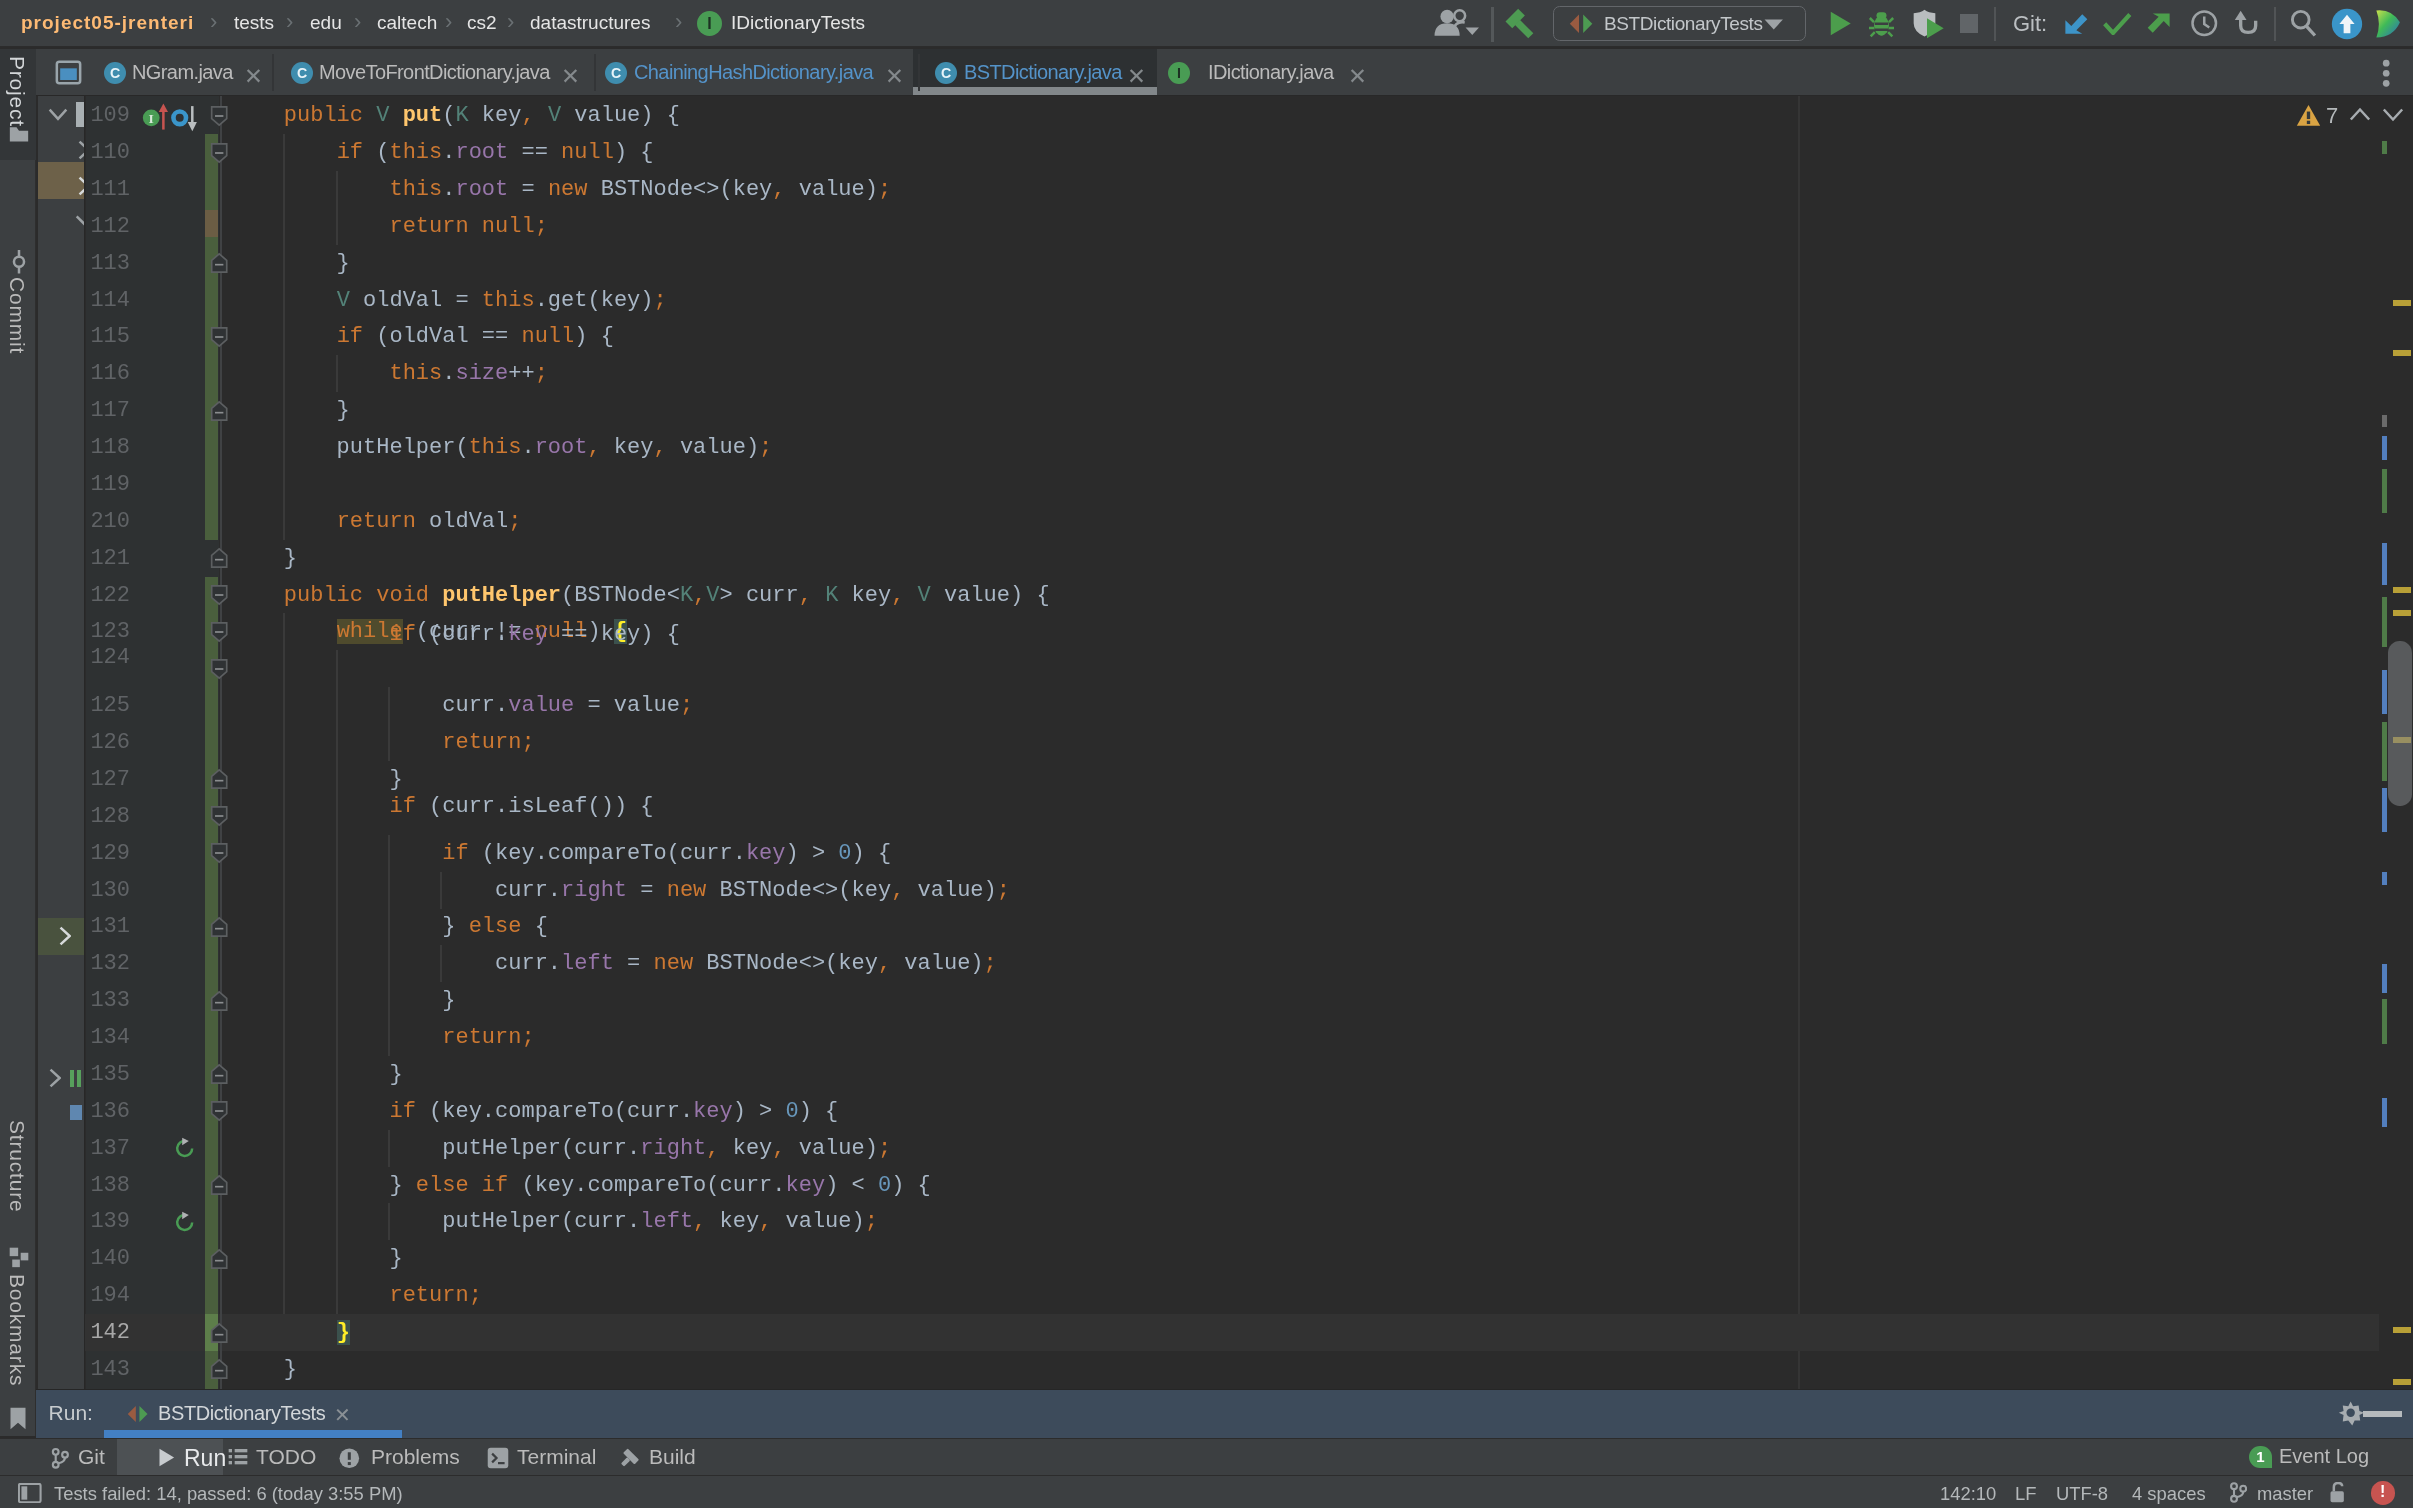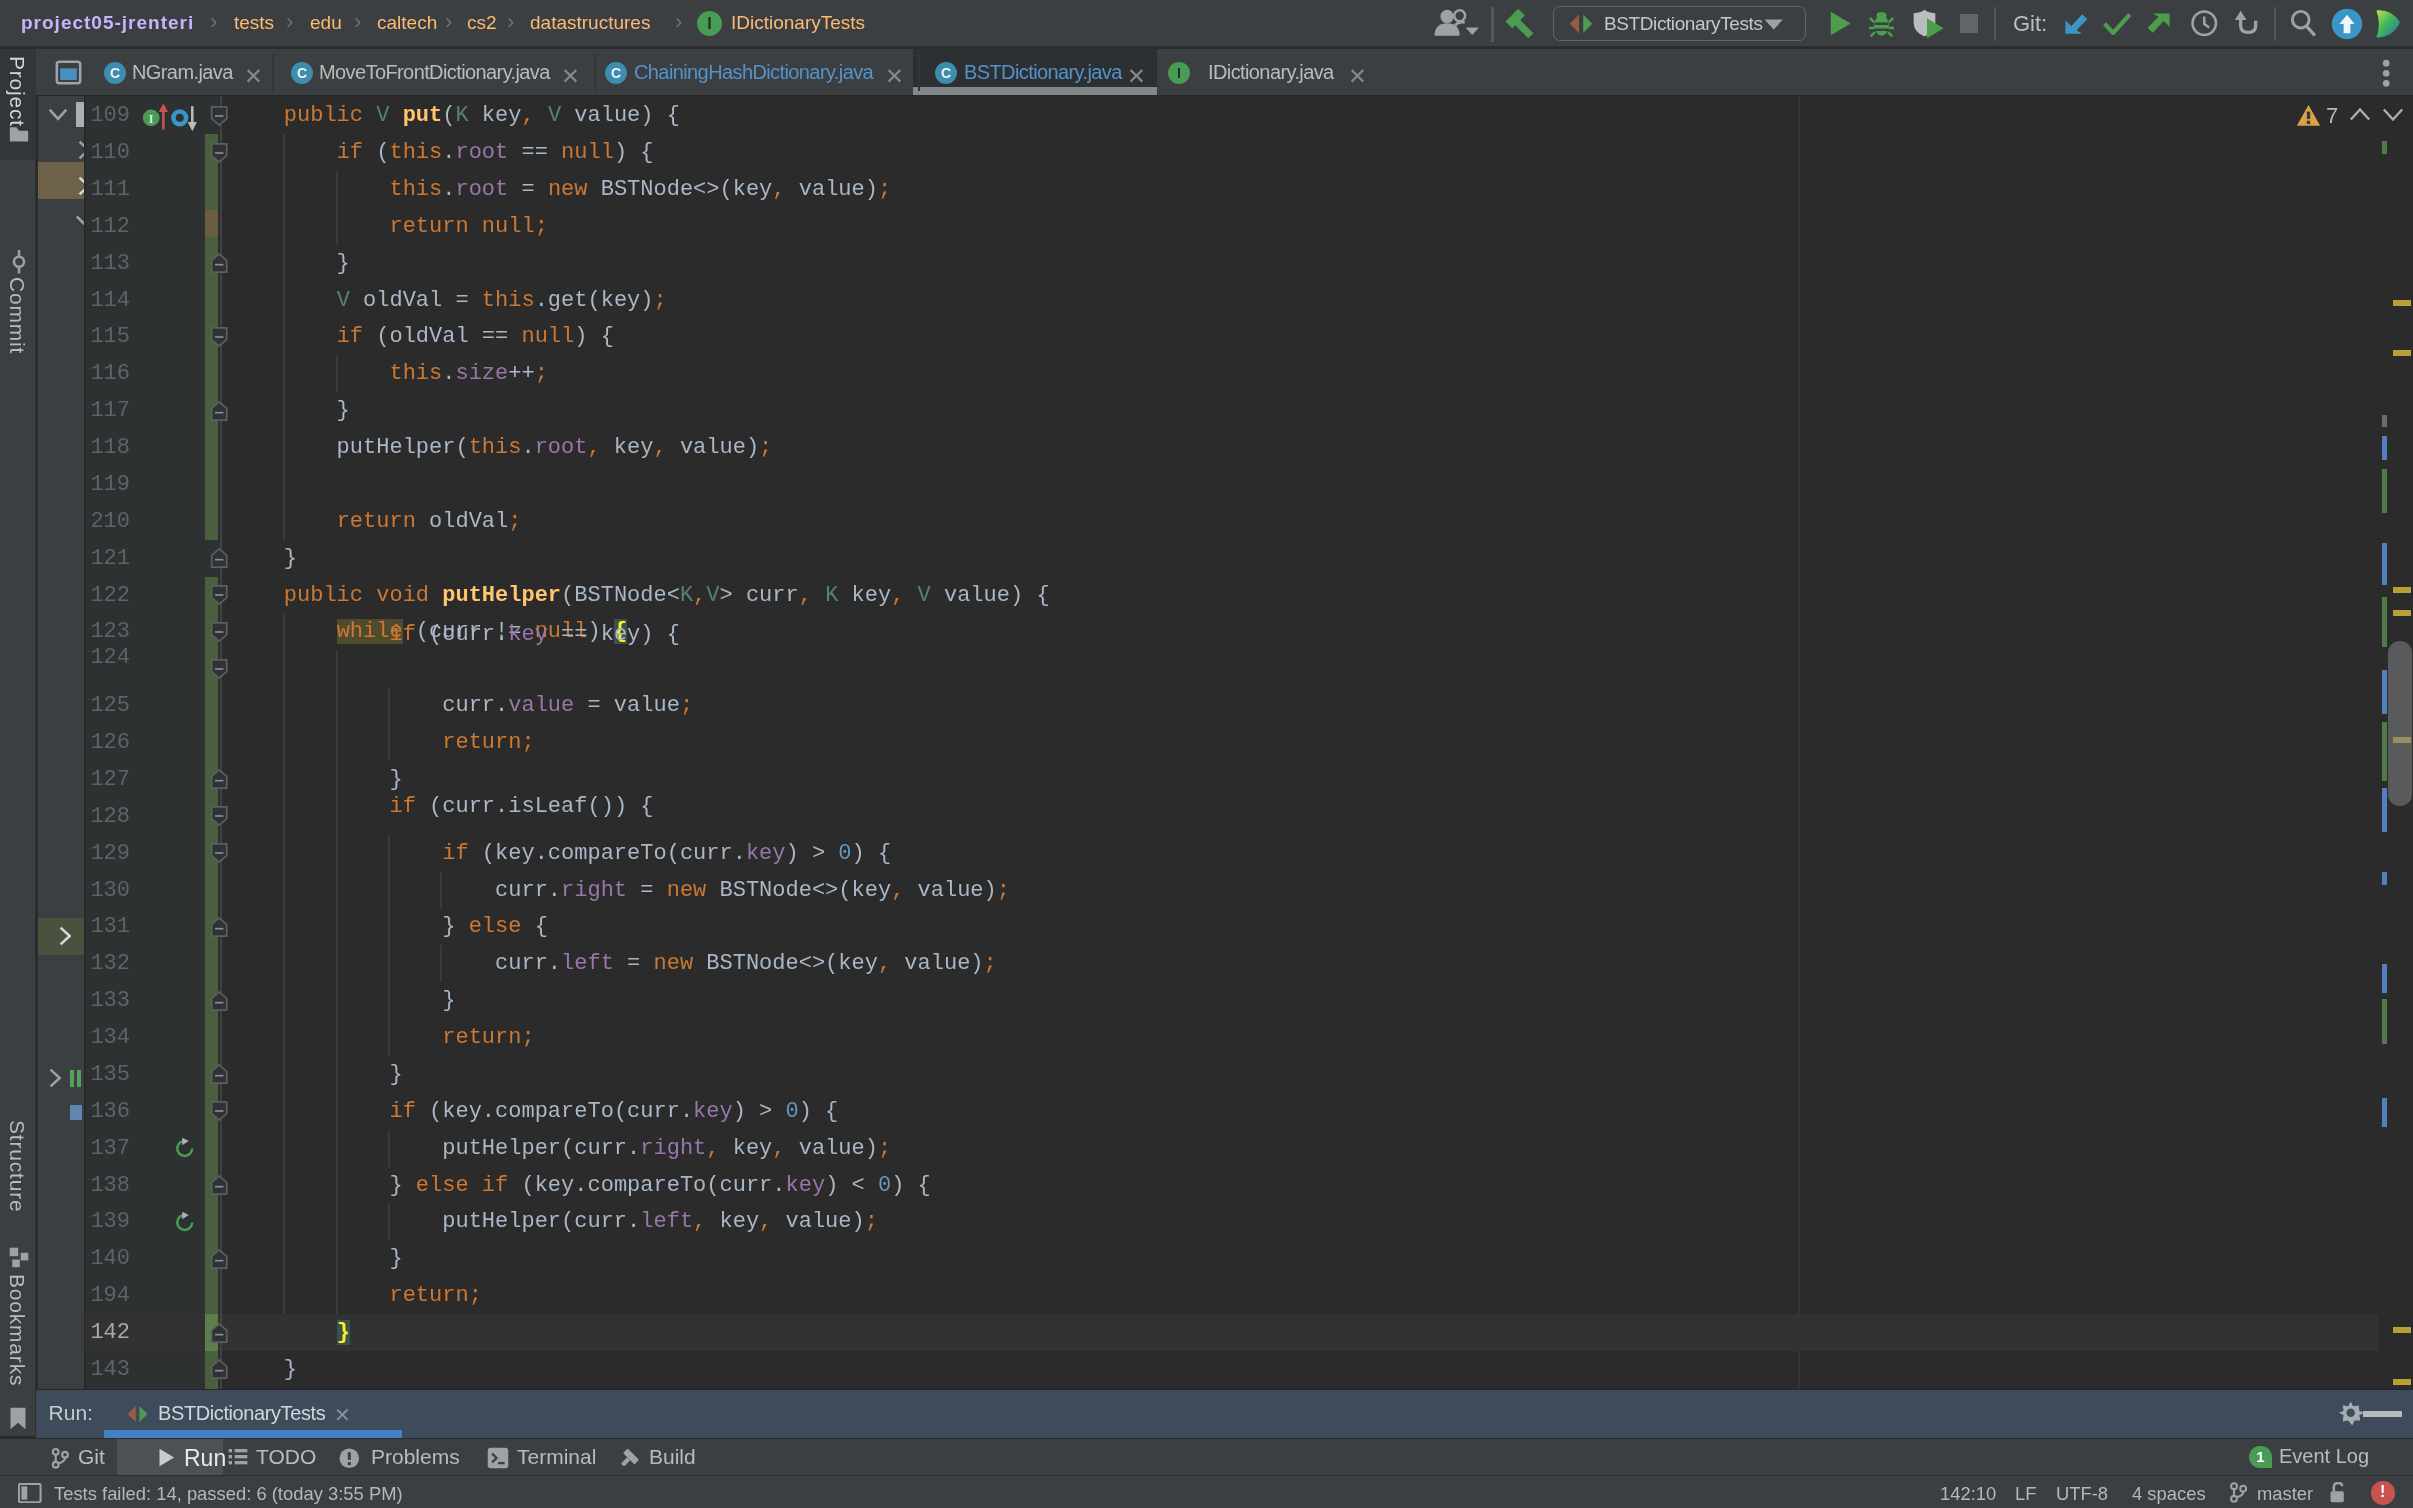--- a/index.html
+++ b/index.html
@@ -1,20 +1,20 @@
 <!DOCTYPE html>
 <html style="font-size:13.4px"><head><meta charset="utf-8"><style>
 *{margin:0;padding:0;box-sizing:border-box}
 html,body{width:2413px;height:1508px;overflow:hidden;background:#2b2b2b;font-family:"Liberation Sans",sans-serif}
 .abs{position:absolute}
 #app{position:absolute;left:0;top:0;width:2413px;height:1508px}
 
 #topbar{position:absolute;left:0;top:0;width:2413px;height:47px;background:#3c3f41;border-bottom:1.7px solid #2c2c2c}
 #tabbar{position:absolute;left:0;top:49px;width:2413px;height:47px;background:#3c3f41;border-bottom:1.7px solid #282828}
-.bc{position:absolute;top:11.7px;font-size:19px;color:#fdba74;white-space:nowrap}
+.bc{position:absolute;top:11.7px;font-size:19px;color:#e5e5e5;white-space:nowrap}
 .bcsep{position:absolute;top:9.2px;font-size:22px;color:#6a7073}
 .tabtxt{position:absolute;top:11.7px;font-size:20px;color:#bbbbbb;white-space:nowrap;letter-spacing:-0.6px}
 .tabtxt.mod{color:#5493c9}
 .tabx{position:absolute;top:14.2px;font-size:22.6px;color:#84898c}
 .cicon{position:absolute;top:12.6px;width:22px;height:22px;border-radius:50%;background:#3f8dae;color:#e8f4f9;font-size:14.2px;font-weight:bold;text-align:center;line-height:22px}
 .iicon{position:absolute;top:12.6px;width:22px;height:22px;border-radius:50%;background:#499C54;color:#1c3122;font-size:14.2px;font-weight:bold;text-align:center;line-height:22px}
 
 #stripe{position:absolute;left:0;top:49px;width:36px;height:1387px;background:#3c3f41;border-right:1.7px solid #2e2e2e}
 #panel{position:absolute;left:38px;top:96px;width:47px;height:1293px;background:#3c3f41;border-right:1.7px solid #272727;overflow:hidden}
 .vlab{position:absolute;left:5px;writing-mode:vertical-rl;font-size:21px;color:#bbbbbb;letter-spacing:0.8px}
@@ -34,21 +34,21 @@
 #runhdr{position:absolute;left:36px;top:1389px;width:2377px;height:49px;background:#3d4b5b;border-top:1.7px solid #262626}
 #btnrow{position:absolute;left:0;top:1438px;width:2413px;height:37px;background:#3c3f41;border-top:1.7px solid #2c2c2c}
 #statusbar{position:absolute;left:0;top:1475px;width:2413px;height:34px;background:#3c3f41;border-top:1.7px solid #2c2c2c}
 .btxt{position:absolute;top:5.9px;font-size:21px;color:#bbbbbb;white-space:nowrap}
 .stxt{position:absolute;top:6.7px;font-size:18.4px;color:#b4b8ba;white-space:nowrap}
 </style></head>
 <body>
 <div id="app">
 
 <div id="topbar">
-  <span class="bc" style="left:21px;font-weight:bold;color:#c4b5fd;letter-spacing:1px">project05-jrenteri</span>
+  <span class="bc" style="left:21px;font-weight:bold;color:#fdba74;letter-spacing:1px">project05-jrenteri</span>
   <span class="bcsep" style="left:210px">›</span>
   <span class="bc" style="left:234px">tests</span>
   <span class="bcsep" style="left:286px">›</span>
   <span class="bc" style="left:310px">edu</span>
   <span class="bcsep" style="left:354px">›</span>
   <span class="bc" style="left:377px">caltech</span>
   <span class="bcsep" style="left:445px">›</span>
   <span class="bc" style="left:467px">cs2</span>
   <span class="bcsep" style="left:507px">›</span>
   <span class="bc" style="left:530px">datastructures</span>

